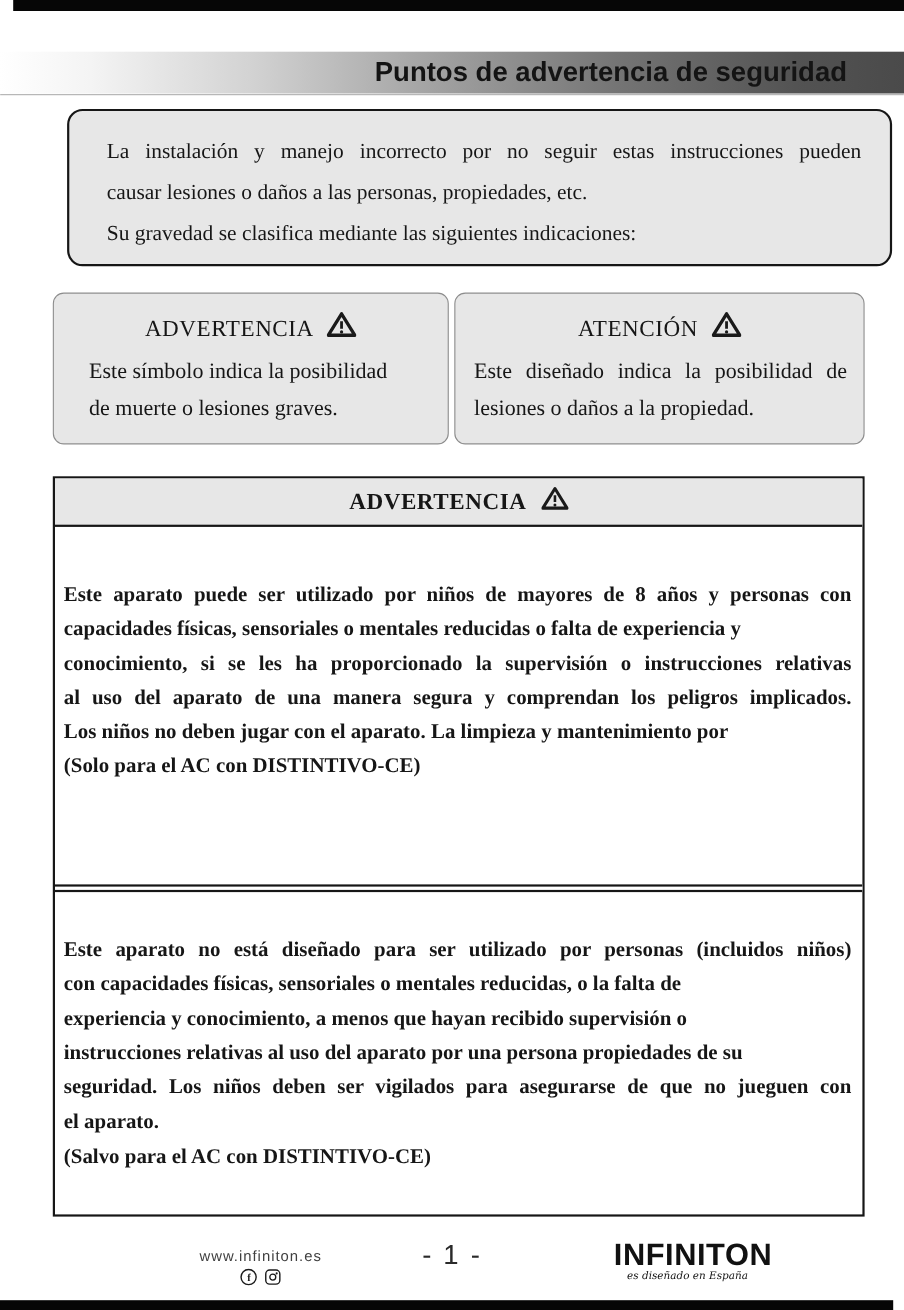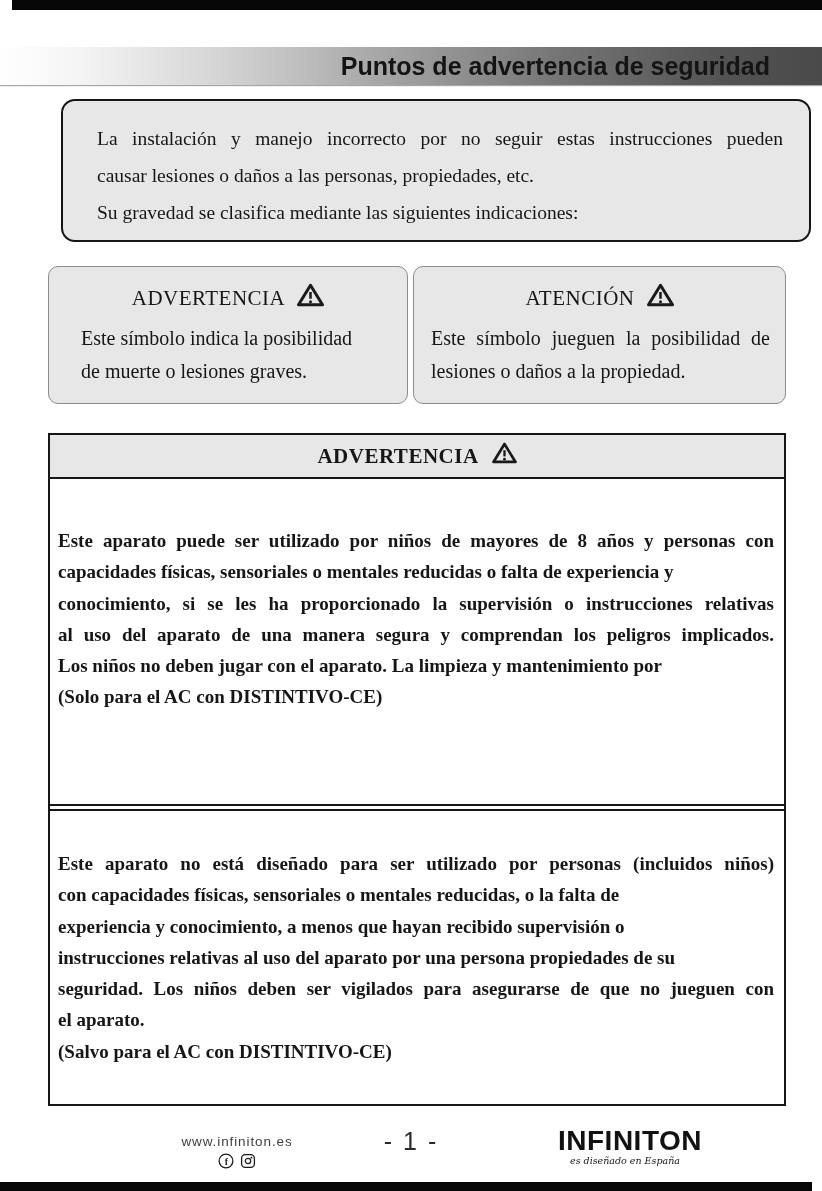--- a/index.html
+++ b/index.html
@@ -120,21 +120,21 @@
     <span>ATENCIÓN</span>
     <span class="tri-icon">
       <svg width="27" height="24" viewBox="0 0 36 32">
           <path d="M18 3 L34 29 L2 29 Z" fill="none" stroke="#1a1a1a" stroke-width="4" stroke-linejoin="round"></path>
           <line x1="18" y1="12" x2="18" y2="21" stroke="#1a1a1a" stroke-width="3.4"></line>
           <circle cx="18" cy="25" r="2" fill="#1a1a1a"></circle>
         </svg>
     </span>
   </div>
   <div class="mini-body">
-    <div class="ln j">Este símbolo jueguen la posibilidad de</div>
+    <div class="ln j">Este diseñado indica la posibilidad de</div>
     <div class="ln">lesiones o daños a la propiedad.</div>
   </div>
 </div>
 
 <div class="main-box">
   <div class="main-header">
     <span>ADVERTENCIA</span>
     <span class="tri-icon">
       <svg width="25" height="22" viewBox="0 0 36 32">
           <path d="M18 3 L34 29 L2 29 Z" fill="none" stroke="#1a1a1a" stroke-width="4" stroke-linejoin="round"></path>

